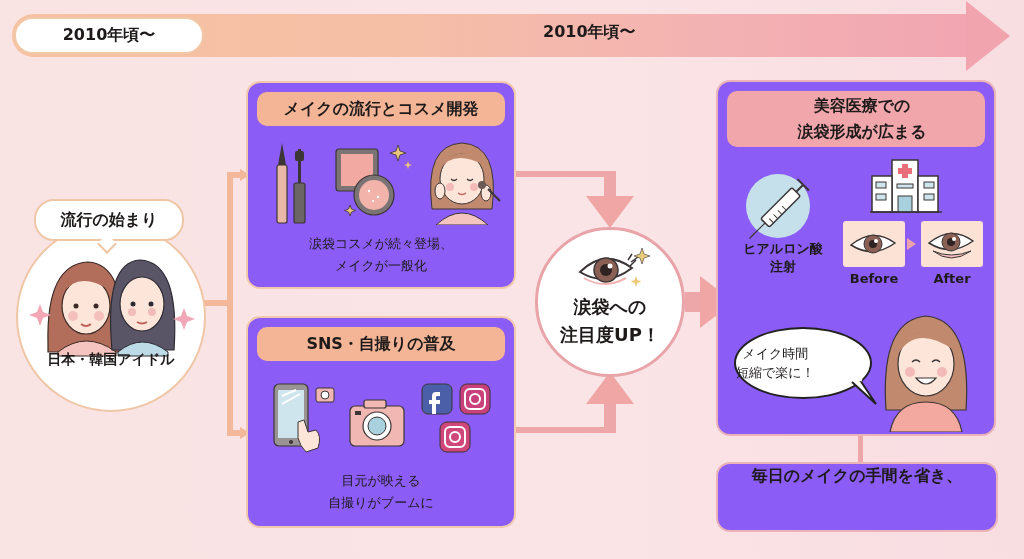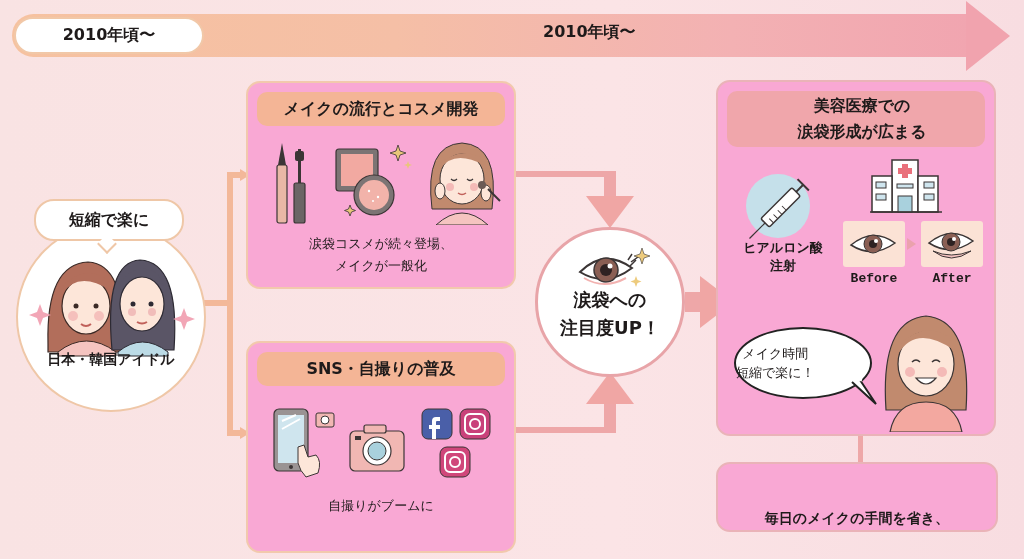--- a/index.html
+++ b/index.html
@@ -56,40 +56,40 @@
     background: #fff; border: 2px solid #efc7a7; border-radius: 50%;
     z-index: 2;
   }
   .start-caption {
     left: 20px; top: 348px; width: 182px; text-align: center;
     font-weight: bold; font-size: 14px; line-height: 22px; z-index: 5;
   }
 
   
   .card {
-    background: #f9a8d4; border-radius: 14px; border: 2px solid #f2c9ad;
+    background: #8b5cf6; border-radius: 14px; border: 2px solid #f2c9ad;
   }
   .card-pk { border-color: #eab3b8; }
   .card-header {
     border-radius: 10px; background: #f4b596;
     display: flex; align-items: center; justify-content: center;
     font-weight: bold; font-size: 16px; text-align: center;
   }
   .card-header-pk { background: #f0a6ab; line-height: 26px; padding-left: 12px; }
   .card-text {
     text-align: center; font-weight: normal; font-size: 13px; line-height: 22px;
   }
 
   
   .focus-circle {
     left: 535px; top: 227px; width: 150px; height: 150px;
     background: #fff; border: 3px solid #e8a4a8; border-radius: 50%;
   }
   .focus-text {
-    left: 535px; top: 286px; width: 150px; text-align: center;
+    left: 535px; top: 293px; width: 150px; text-align: center;
     font-weight: bold; font-size: 18px; line-height: 28px;
   }
   .arrow-tri-down {
     width: 0; height: 0;
     border-left: 24px solid transparent; border-right: 24px solid transparent;
     border-top: 32px solid #f0a6a4;
   }
   .arrow-tri-up {
     width: 0; height: 0;
     border-left: 24px solid transparent; border-right: 24px solid transparent;
@@ -107,24 +107,24 @@
   }
 
   .speech {
     left: 734px; top: 327px; width: 138px; height: 72px;
     background: #fff; border: 2px solid #222; border-radius: 50%;
     display: flex; align-items: center; 
     text-align: center; font-weight: normal; font-size: 13px; line-height: 19px;
   }
   .bottom-note {
     left: 716px; top: 462px; width: 282px; height: 70px;
-    display: flex; align-items: flex-end; justify-content: center;
-    text-align: center; font-weight: bold; font-size: 14px; line-height: 23px;
-  }
-  .small-label { font-size: 13px; font-weight: bold; text-align: center; font-family: Liberation Mono, monospace; }
+    display: flex; align-items: flex-start; justify-content: center;
+    text-align: center; font-weight: bold; font-size: 16px; line-height: 23px;
+  }
+  .small-label { font-size: 13px; font-weight: bold; text-align: center; }
   .eye-box { background: #fbe2d5; border-radius: 3px; }
 </style>
 </head>
 <body>
 
 <div class="abs timeline-bar"></div>
 <div class="abs timeline-head"></div>
 <div class="abs timeline-pill">
   <span>2010年頃〜</span>
 </div>
@@ -158,21 +158,21 @@
     <circle cx="114" cy="88" r="4" fill="#e9a2a5" opacity="0.6"></circle>
       <circle cx="134" cy="88" r="4" fill="#e9a2a5" opacity="0.6"></circle>
     <path d="M119 98 Q124 101 129 98" stroke="#c0605a" stroke-width="2" fill="none"></path>
     <path d="M100 128 Q124 108 150 128 L150 132 L100 132 Z" fill="#bcdbe6" stroke="#2d2a33" stroke-width="1"></path>
 
     <path d="M22 80 L25 88 L33 91 L25 94 L22 102 L19 94 L11 91 L19 88 Z" fill="#f2a6b6"></path>
     <path d="M166 84 L169 92 L177 95 L169 98 L166 106 L163 98 L155 95 L163 92 Z" fill="#f2a6b6"></path>
   </svg>
 </div>
 <div class="abs start-title">
-  <span>短縮で楽に</span>
+  <span>流行の始まり</span>
 </div>
 <div class="abs start-title-tail"></div>
 <div class="abs start-caption">
   <div>日本・韓国アイドル</div>
 </div>
 
 <div class="abs card" style="left:246px;top:81px;width:270px;height:208px;">
   <div class="card-header" style="margin:9px 9px 0 9px;height:34px;">
     <span>メイクの流行とコスメ開発</span>
   </div>
@@ -219,21 +219,21 @@
       <line x1="214" y1="50" x2="226" y2="62" stroke="#3b3535" stroke-width="2"></line>
       <circle cx="208" cy="46" r="4" fill="#6b5a55"></circle>
     </g>
   </svg>
   <div class="abs card-text" style="left:0;top:150px;width:266px;">
     <div>涙袋コスメが続々登場、</div>
     <div>メイクが一般化</div>
   </div>
 </div>
 
-<div class="abs card" style="left:246px;top:316px;width:270px;height:212px;margin-top:25px;">
+<div class="abs card" style="left:246px;top:316px;width:270px;height:212px;">
   <div class="card-header" style="margin:9px 9px 0 9px;height:34px;">
     <span>SNS・自撮りの普及</span>
   </div>
   <svg class="abs" style="left:24px;top:58px;" width="230" height="86" viewBox="0 0 230 86">
     <g>
       <rect x="2" y="8" width="34" height="62" rx="5" fill="#9a9393" stroke="#3b3535" stroke-width="1.2"></rect>
       <rect x="6" y="14" width="26" height="48" fill="#cfe5ee"></rect>
       <path d="M10 20 L24 14 M10 28 L28 18" stroke="#fff" stroke-width="2"></path>
       <circle cx="19" cy="66" r="2" fill="#3b3535"></circle>
       <path d="M26 46 L32 44 L36 56 L44 54 Q50 60 46 72 L34 76 Q28 70 26 62 Z" fill="#fde6d9" stroke="#3b3535" stroke-width="1"></path>
@@ -256,20 +256,21 @@
     <g>
       <rect x="188" y="8" width="30" height="30" rx="7" fill="#c9417a" stroke="#3b3535" stroke-width="1"></rect>
       <rect x="193" y="13" width="20" height="20" rx="5" fill="none" stroke="#fff" stroke-width="2"></rect>
       <circle cx="203" cy="23" r="5" fill="none" stroke="#fff" stroke-width="2"></circle>
       <rect x="168" y="46" width="30" height="30" rx="7" fill="#d0477a" stroke="#3b3535" stroke-width="1"></rect>
       <rect x="173" y="51" width="20" height="20" rx="5" fill="none" stroke="#fff" stroke-width="2"></rect>
       <circle cx="183" cy="61" r="5" fill="none" stroke="#fff" stroke-width="2"></circle>
     </g>
   </svg>
   <div class="abs card-text" style="left:0;top:152px;width:266px;">
+    <div>目元が映える</div>
     <div>自撮りがブームに</div>
   </div>
 </div>
 
 <div class="abs line-pk" style="left:516px;top:171px;width:94px;height:6px;"></div>
 <div class="abs line-pk" style="left:604px;top:171px;width:12px;height:28px;"></div>
 <div class="abs arrow-tri-down" style="left:586px;top:196px;"></div>
 <div class="abs line-pk" style="left:516px;top:427px;width:94px;height:6px;"></div>
 <div class="abs line-pk" style="left:604px;top:400px;width:12px;height:33px;"></div>
 <div class="abs arrow-tri-up" style="left:586px;top:372px;"></div>

